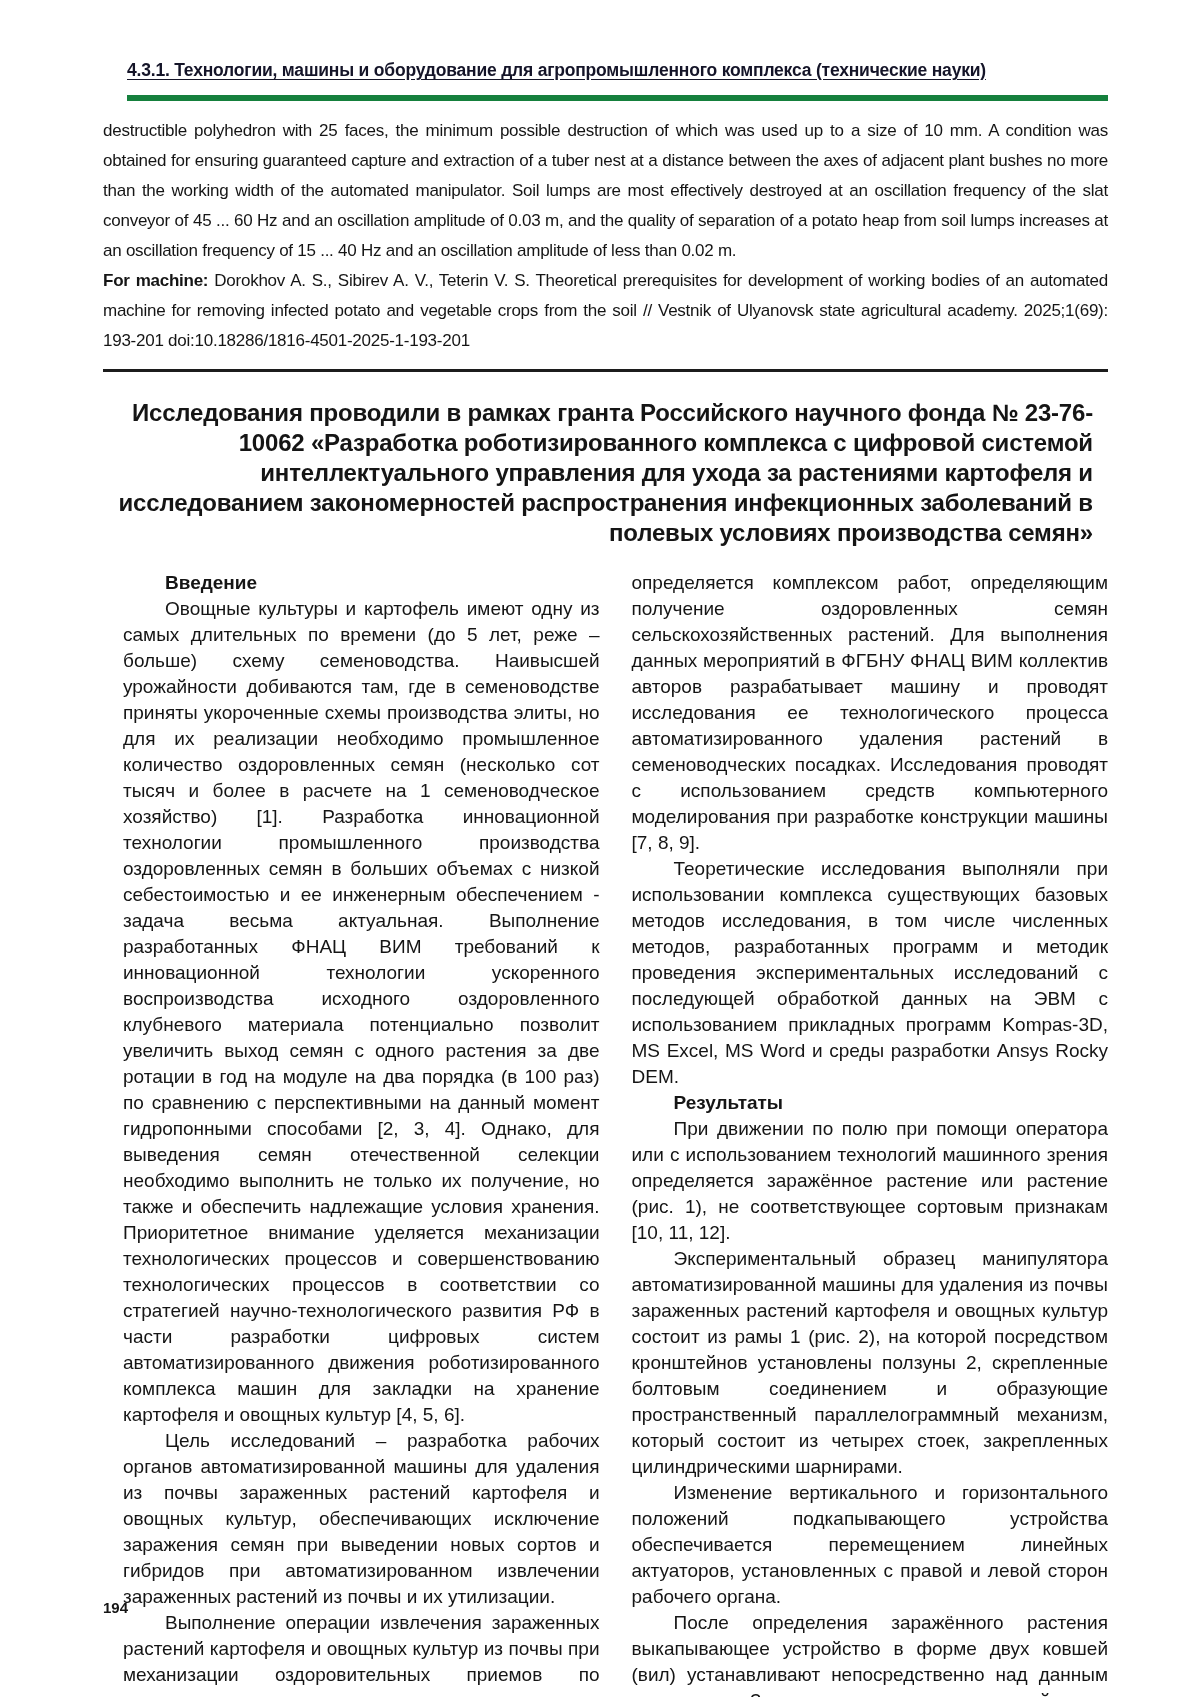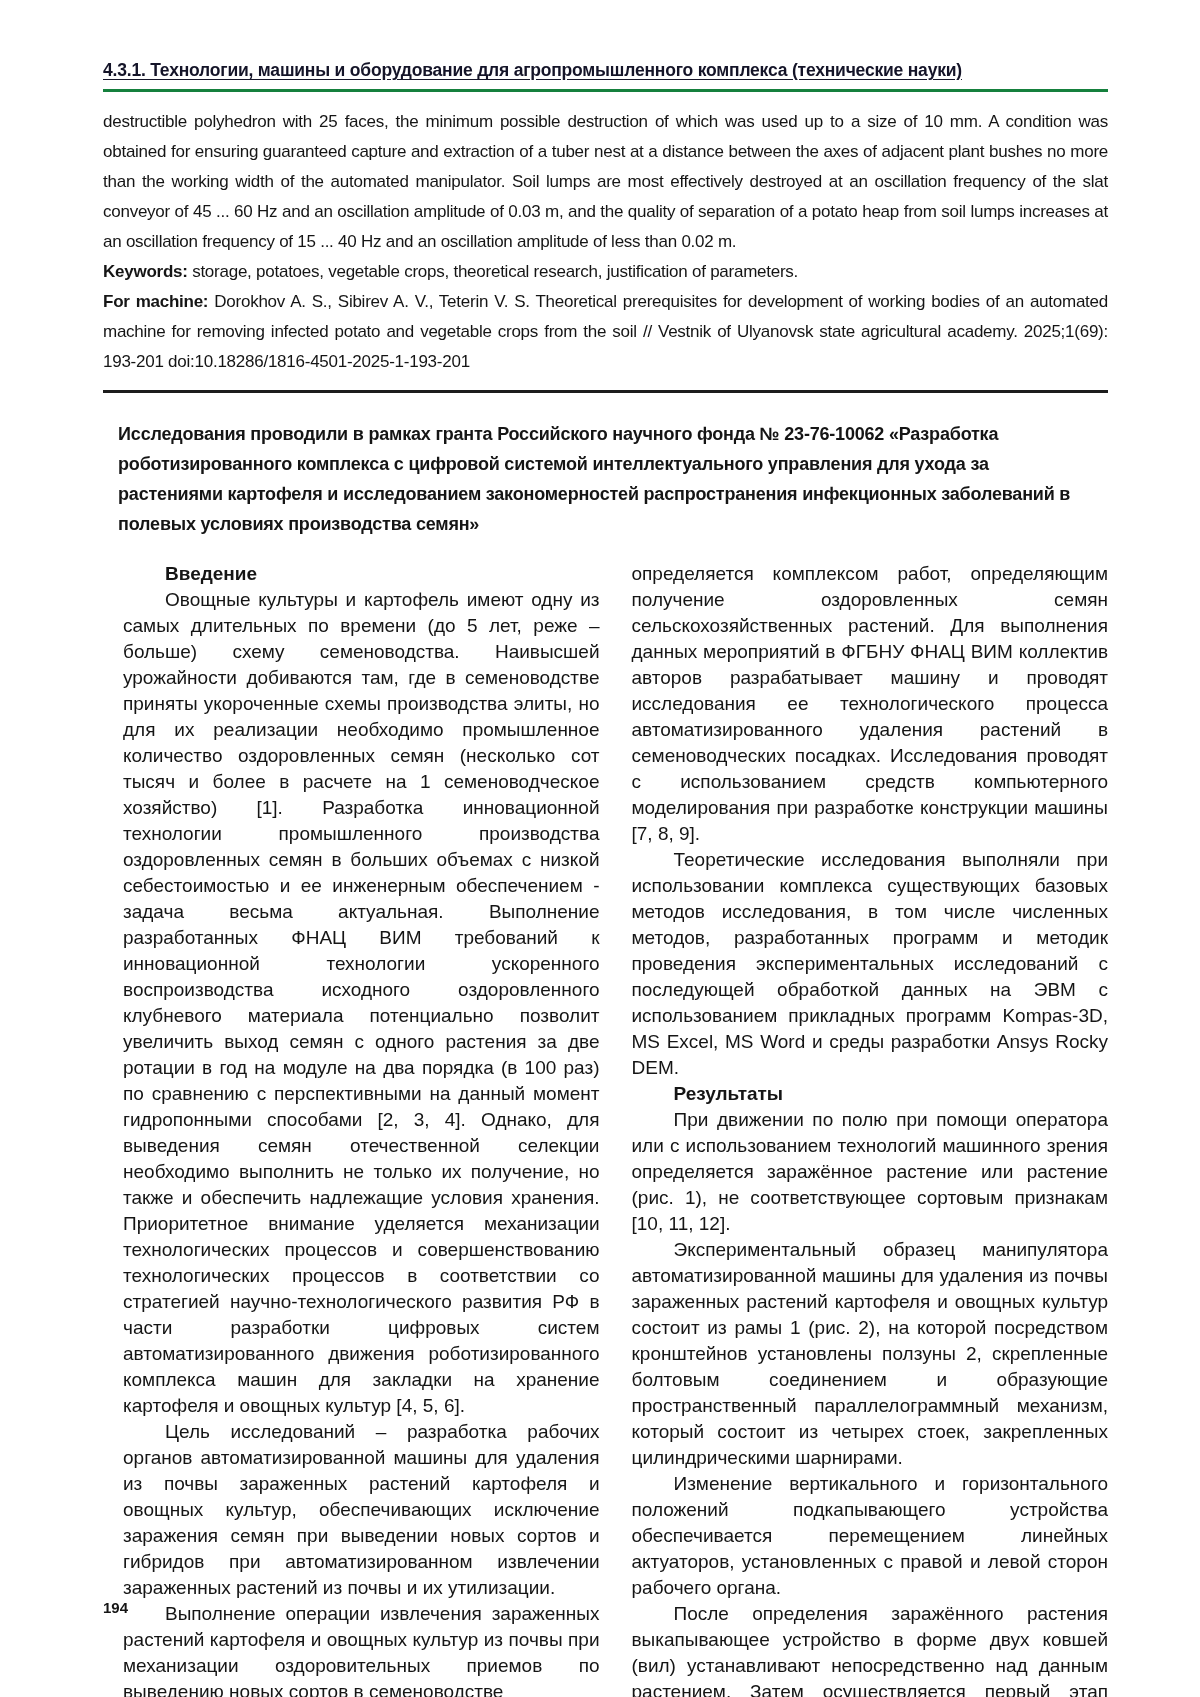--- a/index.html
+++ b/index.html
@@ -8,22 +8,23 @@
     width: 1200px;
     height: 1697px;
     background: #ffffff;
     color: #151515;
     font-family: "Liberation Sans", "DejaVu Sans", sans-serif;
     box-sizing: border-box;
     padding: 60px 92px 0 103px;
     overflow: hidden;
   }
   .page-header {
-    border-bottom: 3px solid #15803d;
-    padding-bottom: 8px;
+    border-bottom: 6px solid #15803d;
+    padding-bottom: 14px;
+    margin-left: 24px;
   }
   .running-title {
     font-size: 17.5px;
     font-weight: bold;
     letter-spacing: -0.2px;
     text-decoration: underline;
     text-underline-offset: 3px;
     color: #141428;
     white-space: nowrap;
   }
@@ -37,24 +38,24 @@
   .abstract p { margin: 0; }
   .abstract .lead { font-weight: bold; }
   .rule {
     border: none;
     border-top: 3.5px solid #1c1c1c;
     margin: 13px 0 0 0;
   }
   .grant-note {
     margin: 26px auto 0 auto;
     width: 97%;
-    font-size: 18px;
+    font-size: 24px;
     line-height: 30px;
     font-weight: bold;
-    text-align: left;
+    text-align: right;
     letter-spacing: -0.2px;
   }
   .columns {
     display: flex;
     gap: 32px;
     margin-top: 22px;
     margin-left: 20px;
   }
   .col {
     flex: 1 1 0;
@@ -80,21 +81,20 @@
 <body>
 
 <div class="page">
 
   <div class="page-header">
     <div class="running-title">4.3.1. Технологии, машины и оборудование для агропромышленного комплекса (технические науки)</div>
   </div>
 
   <section class="abstract">
     <p>destructible polyhedron with 25 faces, the minimum possible destruction of which was used up to a size of 10 mm. A condition was obtained for ensuring guaranteed capture and extraction of a tuber nest at a distance between the axes of adjacent plant bushes no more than the working width of the automated manipulator. Soil lumps are most effectively destroyed at an oscillation frequency of the slat conveyor of 45 ... 60 Hz and an oscillation amplitude of 0.03 m, and the quality of separation of a potato heap from soil lumps increases at an oscillation frequency of 15 ... 40 Hz and an oscillation amplitude of less than 0.02 m.</p>
-    <p><span class="lead">Keywords:</span><span> storage, potatoes, vegetable crops, theoretical research, justification of parameters.</span></p>
     <p><span class="lead">For machine:</span><span> Dorokhov A. S., Sibirev A. V., Teterin V. S. Theoretical prerequisites for development of working bodies of an automated machine for removing infected potato and vegetable crops from the soil // Vestnik of Ulyanovsk state agricultural academy. 2025;1(69): 193-201 doi:10.18286/1816-4501-2025-1-193-201</span></p>
   </section>
 
   <hr class="rule">
 
   <div class="grant-note">Исследования проводили в рамках гранта Российского научного фонда № 23-76-10062 «Разработка роботизированного комплекса с цифровой системой интеллектуального управления для ухода за растениями картофеля и исследованием закономерностей распространения инфекционных заболеваний в полевых условиях производства семян»</div>
 
   <div class="columns">
 
     <div class="col">

